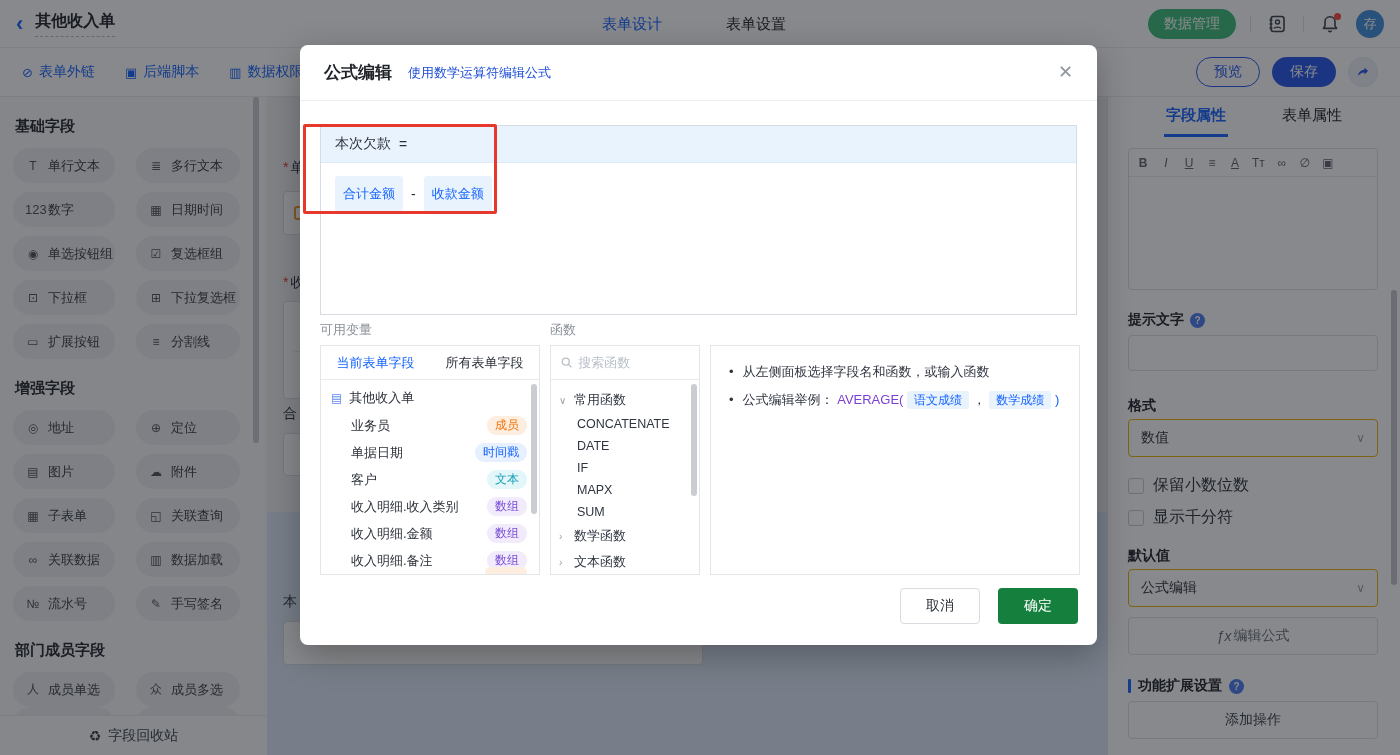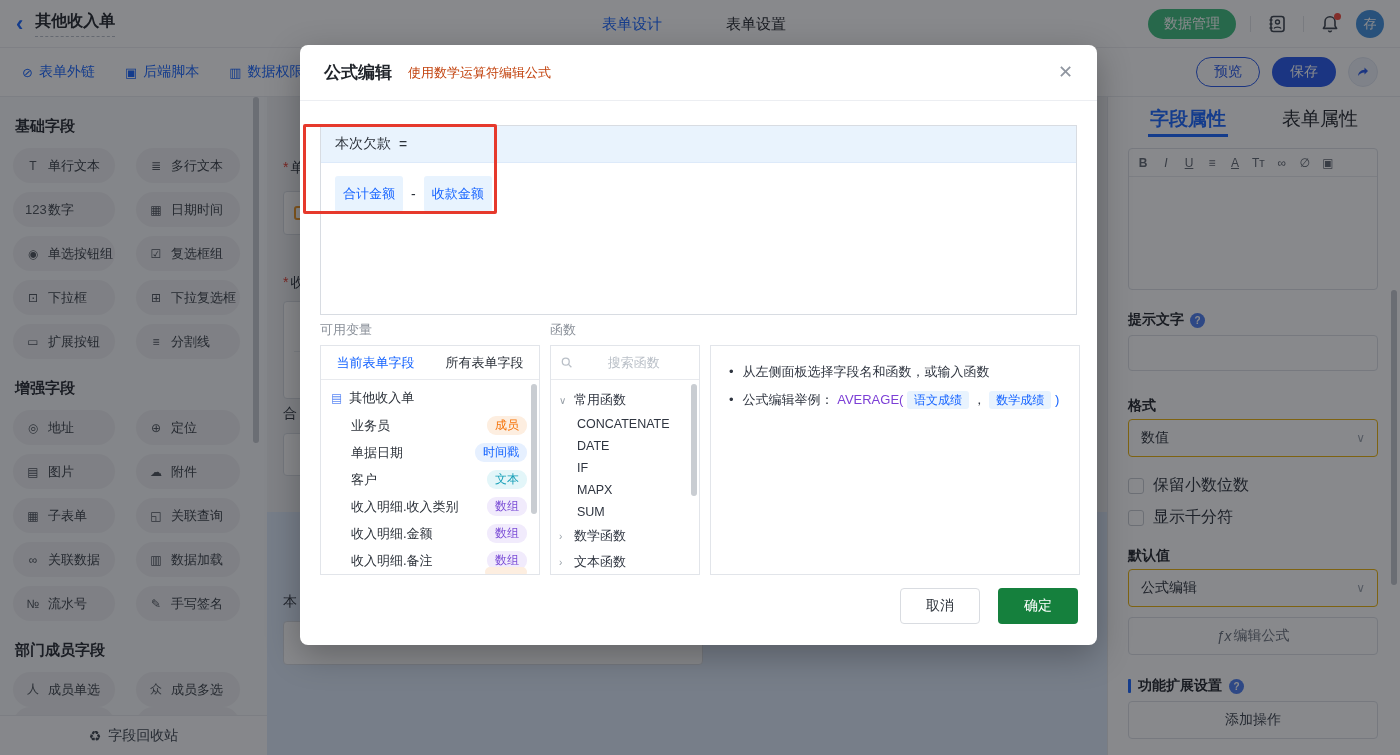--- a/index.html
+++ b/index.html
@@ -51,21 +51,21 @@
   
   .canvas { position:absolute; top:97px; left:267px; width:840px; bottom:0; background:#eef0f3;}
   .cv-label { position:absolute; font-size:14px; color:#2b313a;}
   .cv-req { color:#e23b2e; margin-right:2px;}
   .cv-input { position:absolute; background:#fff; border:1px solid #d9dde3; border-radius:4px; display:flex; align-items:center; padding:0 10px;}
   .cv-orange { width:14px; height:14px; border:2px solid #f59a23; border-radius:3px;}
   .cv-selected { position:absolute; left:0; top:415px; width:100%; height:243px; background:#dce8f8;}
   .cv-split { position:absolute; left:10px; right:10px; top:49px; height:1px; background:#e7eaef;}
   
   .rightpanel { position:absolute; top:97px; left:1107px; width:293px; bottom:0; background:#fff; border-left:1px solid #e4e6ea;}
-  .rp-tabs { position:absolute; top:0; left:0; right:0; height:40px; display:flex; justify-content:center; gap:52px; font-size:19px;}
+  .rp-tabs { position:absolute; top:0; left:0; right:0; height:40px; display:flex; justify-content:center; gap:52px; font-size:15px;}
   .rp-tab { padding:9px 2px; cursor:pointer; color:#20242b;}
   .rp-tab.active { color:#1664ff; border-bottom:3px solid #1664ff; font-weight:bold;}
   .rp-editor { position:absolute; top:51px; left:20px; right:22px; height:142px; border:1px solid #dcdfe5; border-radius:4px;}
   .rp-editor-bar { height:28px; border-bottom:1px solid #e6e8ec; display:flex; align-items:center; padding:0 8px; gap:11px;}
   .rp-tool { font-size:12px; color:#5f6670; cursor:pointer; min-width:12px; text-align:center;}
   .rp-label { position:absolute; left:20px; font-size:14px; font-weight:bold; color:#20242b; display:flex; align-items:center; gap:6px;}
   .q-icon { width:15px; height:15px; background:#4a7cf0; color:#fff; border-radius:50%; font-size:10px;
     display:inline-flex; align-items:center; justify-content:center; font-weight:bold;}
   .rp-input { position:absolute; left:20px; right:22px; height:36px; border:1px solid #dcdfe5; border-radius:4px; background:#fff;}
   .rp-select { position:absolute; left:20px; right:22px; height:38px; border:1px solid #eab308; border-radius:4px;
@@ -78,21 +78,21 @@
   .rp-ext { position:absolute; left:20px; display:flex; align-items:center; gap:7px; font-size:14px; font-weight:bold; color:#20242b;}
   .blue-bar { width:3px; height:14px; background:#1664ff; border-radius:1px;}
   .rp-scroll { position:absolute; right:3px; top:193px; width:6px; height:295px; background:#c2c6cc; border-radius:3px;}
   
   .overlay { position:absolute; inset:0; background:rgba(18,20,26,0.5); z-index:10;}
   .modal { position:absolute; left:300px; top:45px; width:797px; height:600px; background:#fff; border-radius:8px;
     box-shadow:0 10px 34px rgba(0,0,0,.28); z-index:20;}
   .m-header { position:absolute; top:0; left:0; right:0; height:56px; border-bottom:1px solid #eceef2;
     display:flex; align-items:center; padding:0 24px;}
   .m-title { font-size:17px; font-weight:bold; color:#1f2329;}
-  .m-sub { font-size:13px; color:#c2410c; margin-left:16px;}
+  .m-sub { font-size:13px; color:#1d4ed8; margin-left:16px;}
   .m-close { position:absolute; right:24px; top:16px; font-size:18px; color:#9096a0; cursor:pointer;}
   .m-formula { position:absolute; left:20px; top:80px; width:757px; height:190px; border:1px solid #d8dce2;}
   .m-f-head { height:37px; background:#e9f3fd; border-bottom:1px solid #ddeafa; display:flex; align-items:center;
     gap:8px; padding:0 14px; font-size:14px; color:#2b3139;}
   .m-f-body { padding:13px 14px; display:flex; align-items:center; gap:8px; font-size:14px; color:#2b3139; cursor:text;}
   .chip { background:#e8f3fe; color:#1664ff; padding:9px 8px; border-radius:3px; font-size:13px; cursor:pointer;}
   .m-col-label { position:absolute; top:276px; font-size:13px; color:#8a9099;}
   .panel { position:absolute; top:300px; height:230px; border:1px solid #e2e5ea; background:#fff; overflow:hidden;}
   .m-vars { left:20px; width:220px;}
   .v-tabs { height:34px; border-bottom:1px solid #e8eaee; display:flex; font-size:13px;}
@@ -104,21 +104,21 @@
     font-size:13px; color:#2b3139; cursor:pointer;}
   .badge { font-size:12px; padding:1px 8px; border-radius:9px; flex:none;}
   .b-member { color:#f67207; background:#fdeee0;}
   .b-time { color:#1664ff; background:#e6f0ff;}
   .b-text { color:#18a0b8; background:#e3f6f9;}
   .b-array { color:#7b4dd6; background:#f1ebfc;}
   .v-scroll { position:absolute; right:2px; top:38px; width:6px; height:130px; background:#c9cdd2; border-radius:3px;}
   .v-sliver { position:absolute; bottom:-3px; right:12px; width:42px; height:10px; border-radius:6px; background:#fdeee0;}
   .m-funcs { left:250px; width:150px;}
   .f-search { height:34px; border-bottom:1px solid #e8eaee; display:flex; align-items:center; gap:6px; padding:0 10px;}
-  .f-search input { border:none; outline:none; width:100%; font-size:13px; color:#2b3139; font-family:inherit;text-align:center;}
+  .f-search input { border:none; outline:none; width:100%; font-size:13px; color:#2b3139; font-family:inherit;}
   .f-search input::placeholder { color:#b9bfc7;}
   .f-list { padding:7px 0; font-size:13px; color:#2f3540;}
   .f-group { display:flex; align-items:center; gap:5px; padding:4px 8px; cursor:pointer;}
   .f-chev { color:#98a0a8; font-size:10px; width:10px;}
   .f-item { padding:4px 8px 4px 26px; font-size:12.5px; cursor:pointer;}
   .f-scroll { position:absolute; right:2px; top:38px; width:6px; height:112px; background:#c9cdd2; border-radius:3px;}
   .m-help { left:410px; width:370px; padding:15px 18px;}
   .h-line { display:flex; gap:9px; font-size:13px; color:#2f3540; line-height:22px; margin-bottom:6px; align-items:baseline;}
   .h-bullet { color:#2f3540;}
   .h-func { color:#7c3fd6;}

